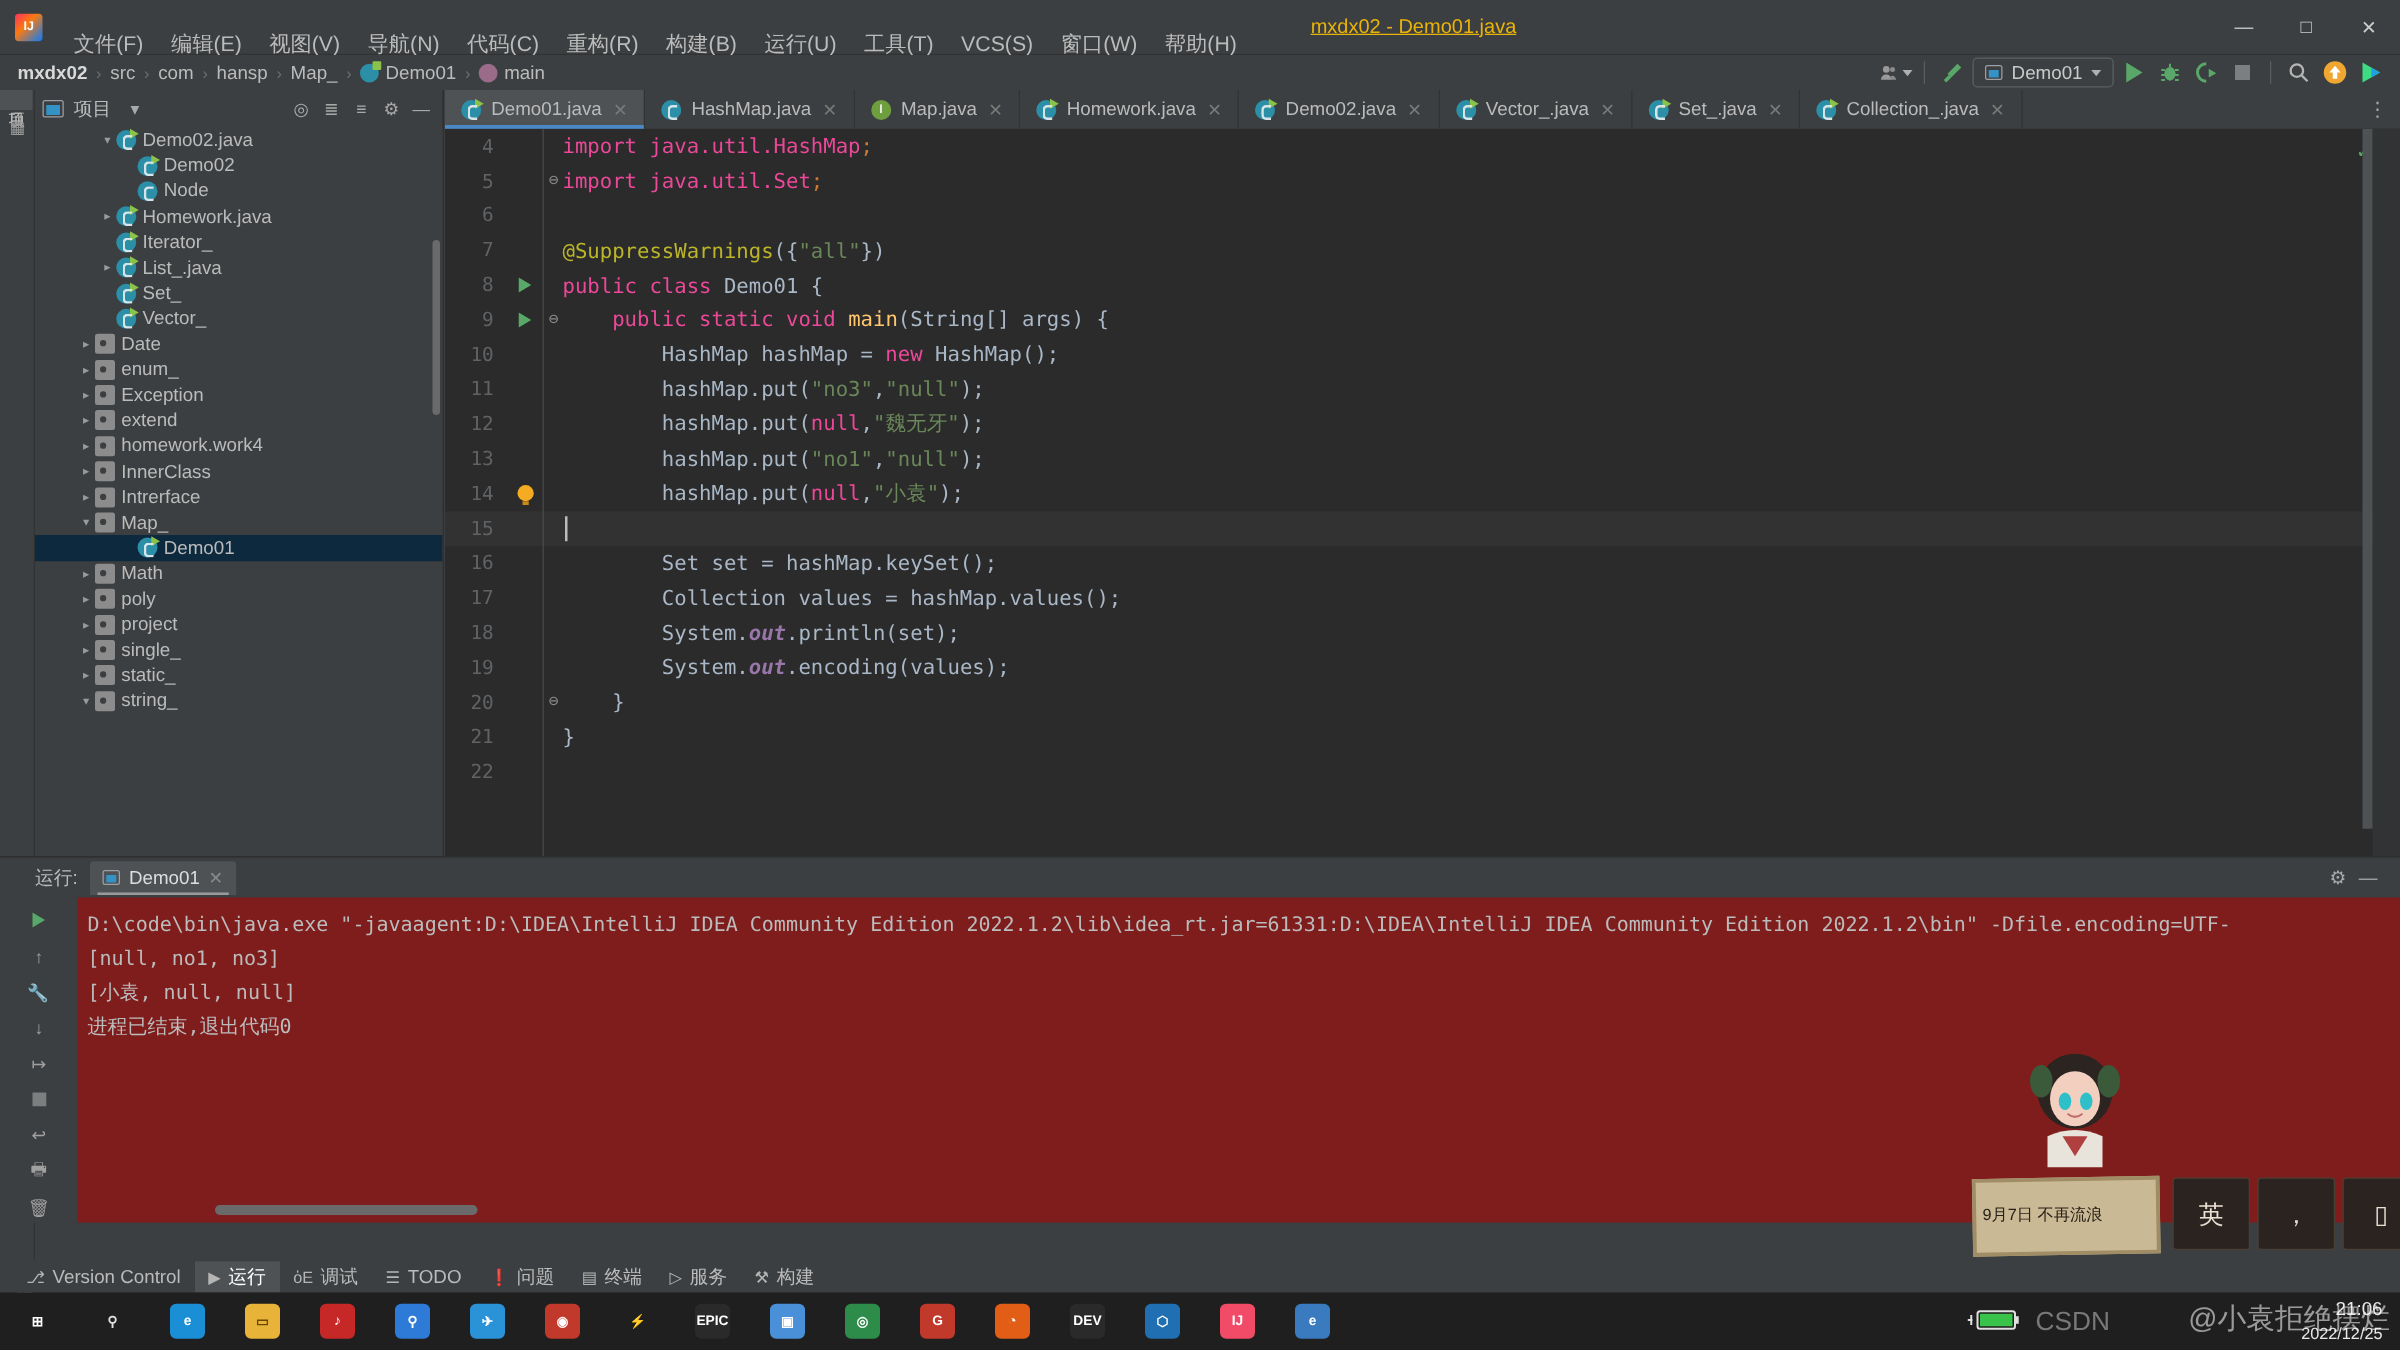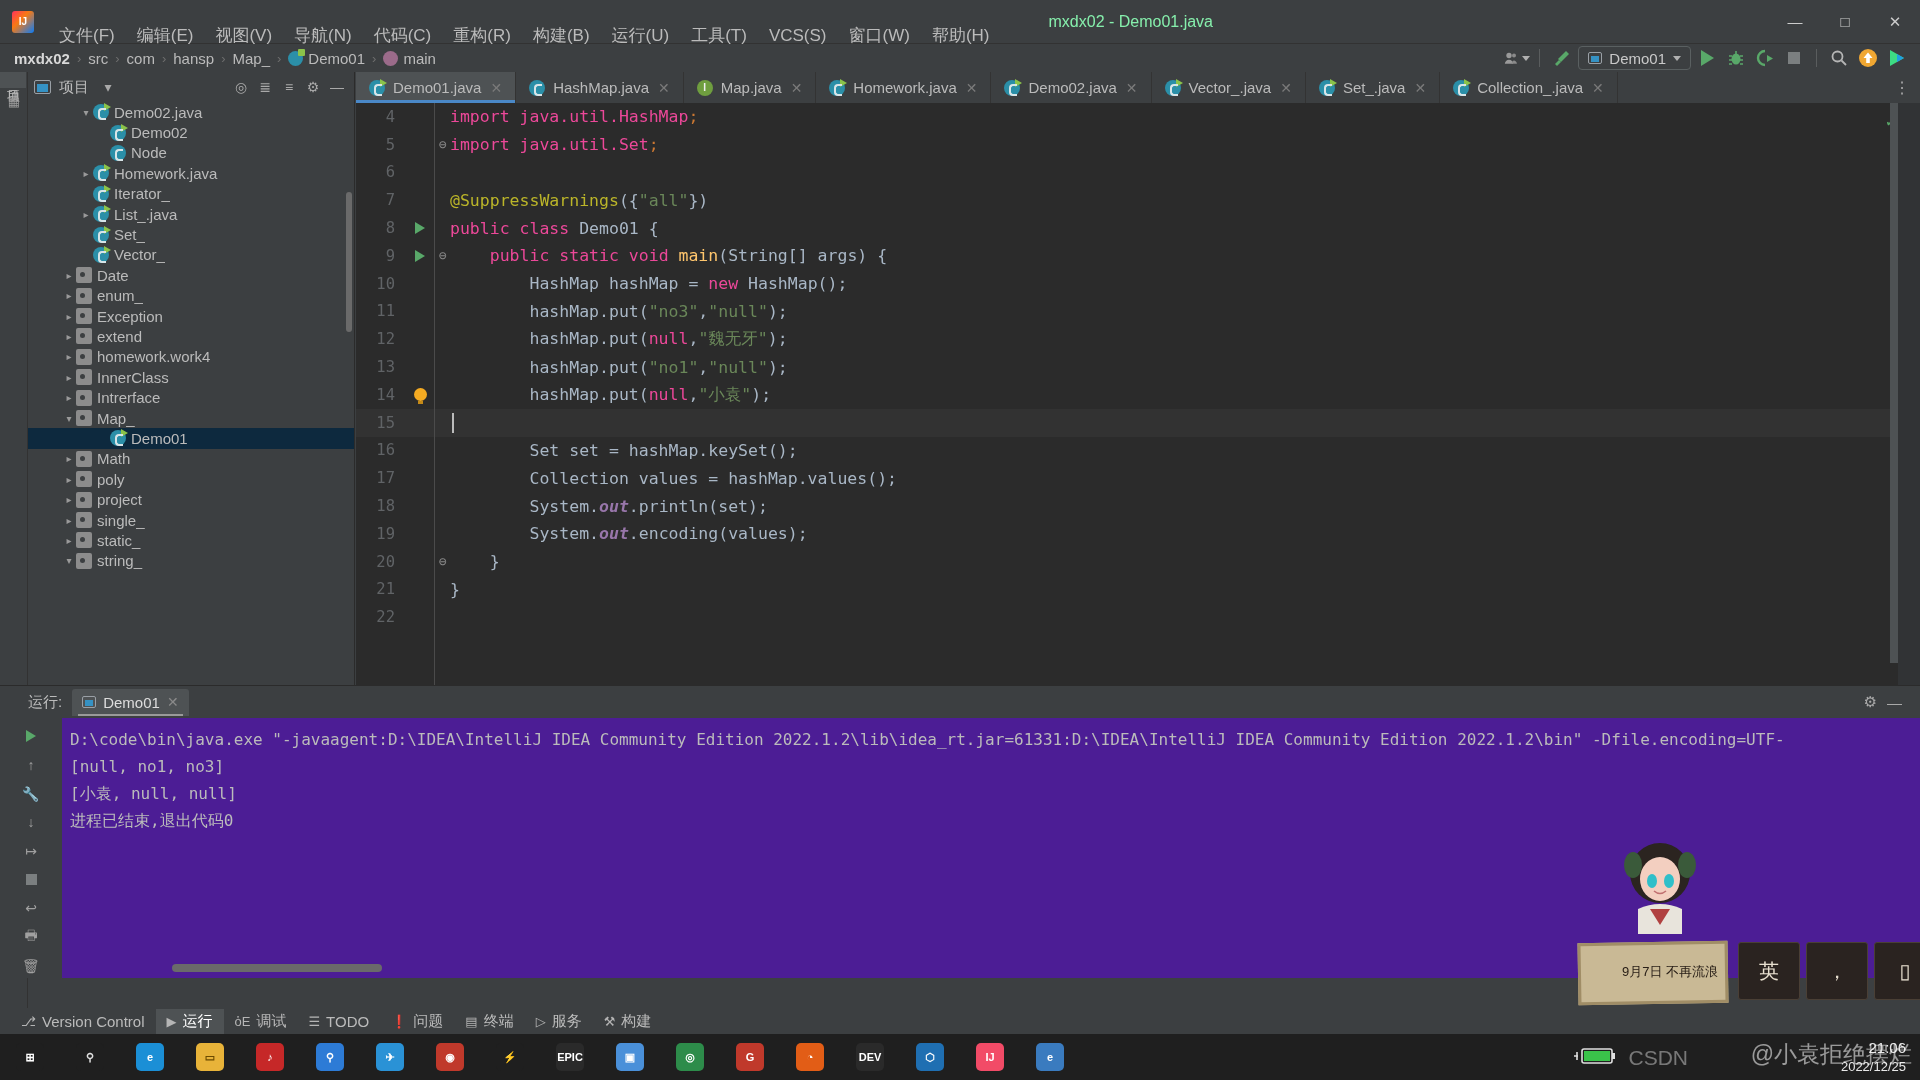--- a/index.html
+++ b/index.html
@@ -9,21 +9,21 @@
 
   
   #menubar { position:absolute; left:0; top:0; width:1920px; height:44px;
     background:#3c3f41; display:flex; align-items:center; border-bottom:1px solid #323232; }
   .ij-logo { width:22px; height:22px; margin-left:12px; margin-right:14px;
     background:linear-gradient(135deg,#fe315d 0%,#f97a12 40%,#087cfa 100%);
     border-radius:3px; position:relative; flex:0 0 auto; }
   .ij-logo::after { content:"IJ"; position:absolute; inset:0; color:#fff; font-size:10px;
     font-weight:bold; display:flex; align-items:center; justify-content:center; }
   .menu-item { color:#bbbbbb; font-size:17px; padding:2px 11px; white-space:nowrap; cursor:default;margin-top:28px; }
-  #win-title { color:#86efac; font-size:16px; margin-left:48px; white-space:nowrap; }
+  #win-title { color:#eab308; font-size:16px; margin-left:48px; white-space:nowrap;text-decoration:underline; }
   .win-btns { margin-left:auto; display:flex; align-items:center; height:44px; }
   .win-btn { width:50px; height:44px; display:flex; align-items:center; justify-content:center;
     color:#cccccc; font-size:15px; }
 
   
   #navbar { position:absolute; left:0; top:44px; width:1920px; height:28px;
     background:#3c3f41; display:flex; align-items:center; }
   .crumb { color:#bbbbbb; font-size:15px; display:flex; align-items:center; white-space:nowrap; }
   .crumb.bold { font-weight:bold; color:#d8d8d8; }
   .crumb-sep { color:#6e6e6e; font-size:13px; margin:0 7px; }
@@ -134,21 +134,21 @@
     color:#ddd; font-size:15px; border-radius:3px 3px 0 0; position:relative; }
   .rtab::after{ content:""; position:absolute; left:6px; right:6px; bottom:0; height:2px; background:#9a9a9a;}
   .rtab .x { color:#8a8a8a; font-size:14px; }
   .rh-right { margin-left:auto; display:flex; align-items:center; gap:10px; padding-right:12px;
     color:#a9a9a9; font-size:15px; }
   #runbody { position:absolute; left:0; top:32px; right:0; bottom:0; display:flex; }
   #runtools { width:62px; flex:0 0 auto; display:flex; flex-direction:column; align-items:center;
     padding-top:6px; gap:4px; background:#3c3f41; }
   .rt { width:28px; height:26px; display:flex; align-items:center; justify-content:center;
     color:#a0a0a0; font-size:14px; }
-  #console { flex:1; background:#4c1d95; position:relative; overflow:hidden;
+  #console { flex:1; background:#7f1d1d; position:relative; overflow:hidden;
     font-family:"DejaVu Sans Mono", monospace; font-size:16px; padding:8px 0 0 8px; }
   .cons-line { color:#bbbbbb; white-space:pre; line-height:27px; }
   #cons-hscroll { position:absolute; left:110px; bottom:6px; width:210px; height:8px;
     background:#6a6a6a; border-radius:4px; }
 
   
   #toolbar-bottom { position:absolute; left:0; bottom:46px; right:0; height:26px; background:#3c3f41;
     display:flex; align-items:center; }
   .bb { display:flex; align-items:center; gap:6px; padding:3px 11px; color:#bbbbbb; font-size:15px; }
   .bb.active { background:#4e5254; color:#ffffff; }
@@ -737,21 +737,21 @@
       <ellipse cx="67" cy="26" rx="9" ry="13" fill="#3a5a3a"></ellipse>
       <ellipse cx="32" cy="42" rx="5" ry="7" fill="#2fbfc9"></ellipse>
       <ellipse cx="49" cy="42" rx="5" ry="7" fill="#2fbfc9"></ellipse>
       <path d="M34 52 q6 5 12 0" stroke="#c07070" stroke-width="1.6" fill="none"></path>
       <path d="M18 70 q22 -10 44 0 v25 h-44z" fill="#e8e4dc"></path>
       <path d="M30 70 l10 16 l10 -16z" fill="#b04040"></path>
     </svg>
   </div>
   <div style="position:absolute;left:0;top:12px;width:330px;height:120px;background:#6b5a42;opacity:.0"></div>
   <div style="position:absolute;left:-12px;top:48px;width:150px;height:62px;background:#c9b995;border:3px solid #a08d66;transform:rotate(-1deg);"></div>
-  <div style="position:absolute;left:-4px;top:56px;width:132px;height:46px;color:#2a2018;font-size:13px;text-align:right;line-height:44px;">9月7日  不再流浪</div>
+  <div style="position:absolute;left:-4px;top:56px;width:132px;height:46px;color:#2a2018;font-size:13px;text-align:left;line-height:44px;">9月7日  不再流浪</div>
   <div class="ime-box" style="left:148px;top:48px;width:62px;height:58px;">
     <span>英</span>
   </div>
   <div class="ime-box" style="left:216px;top:48px;width:62px;height:58px;">
     <span>，</span>
   </div>
   <div class="ime-box" style="left:284px;top:48px;width:62px;height:58px;">
     <span>▯</span>
   </div>
 </div>

